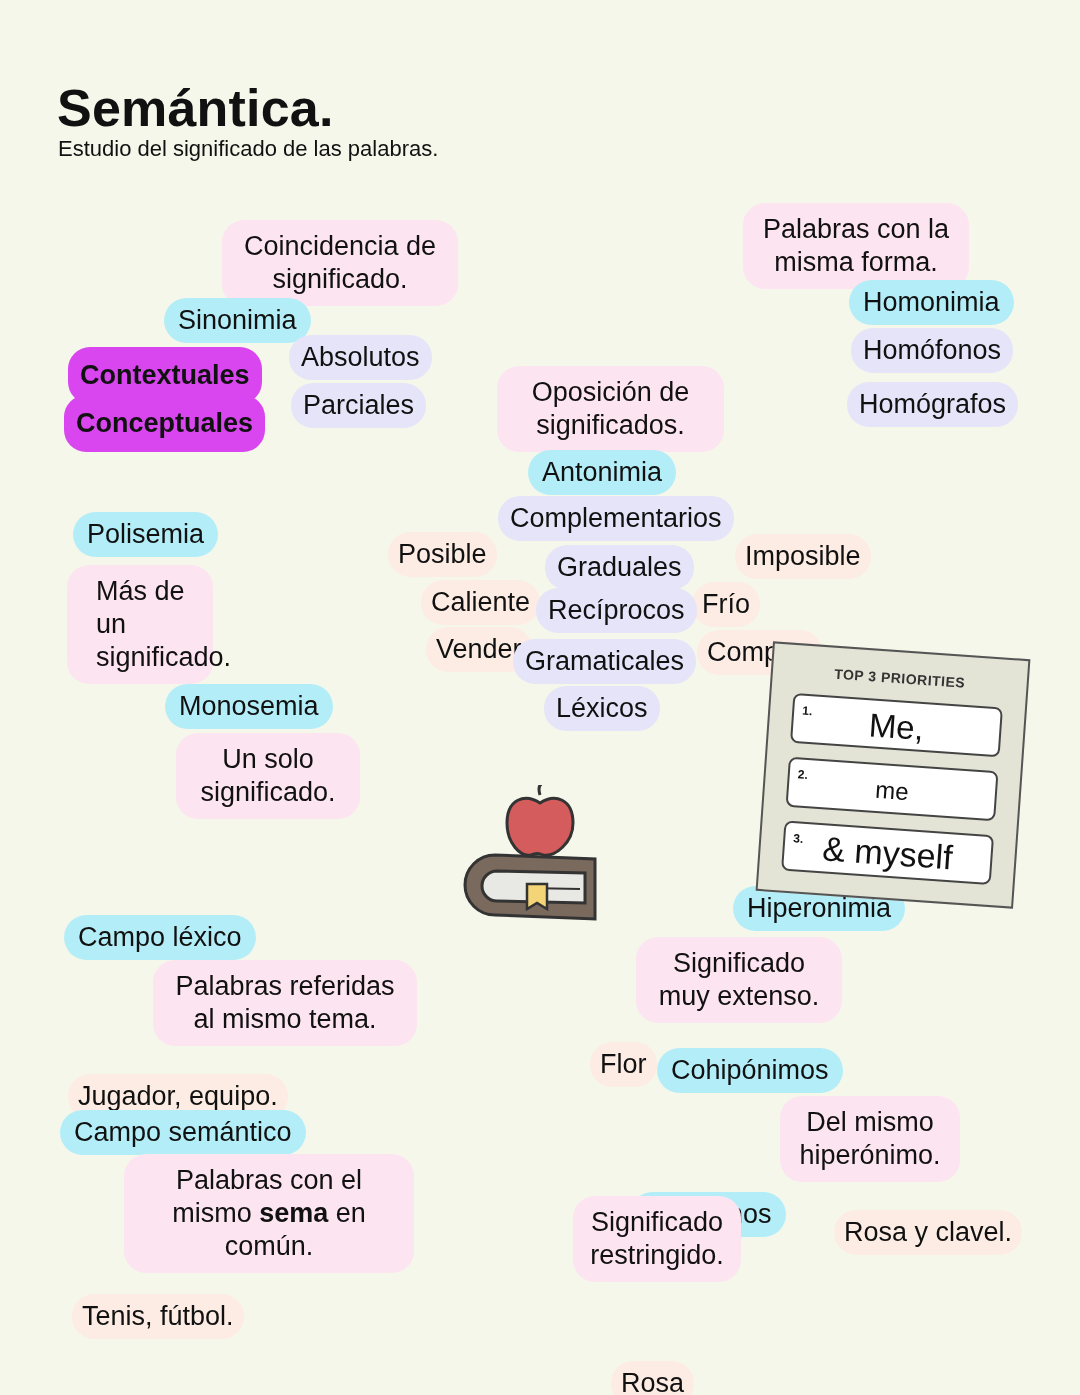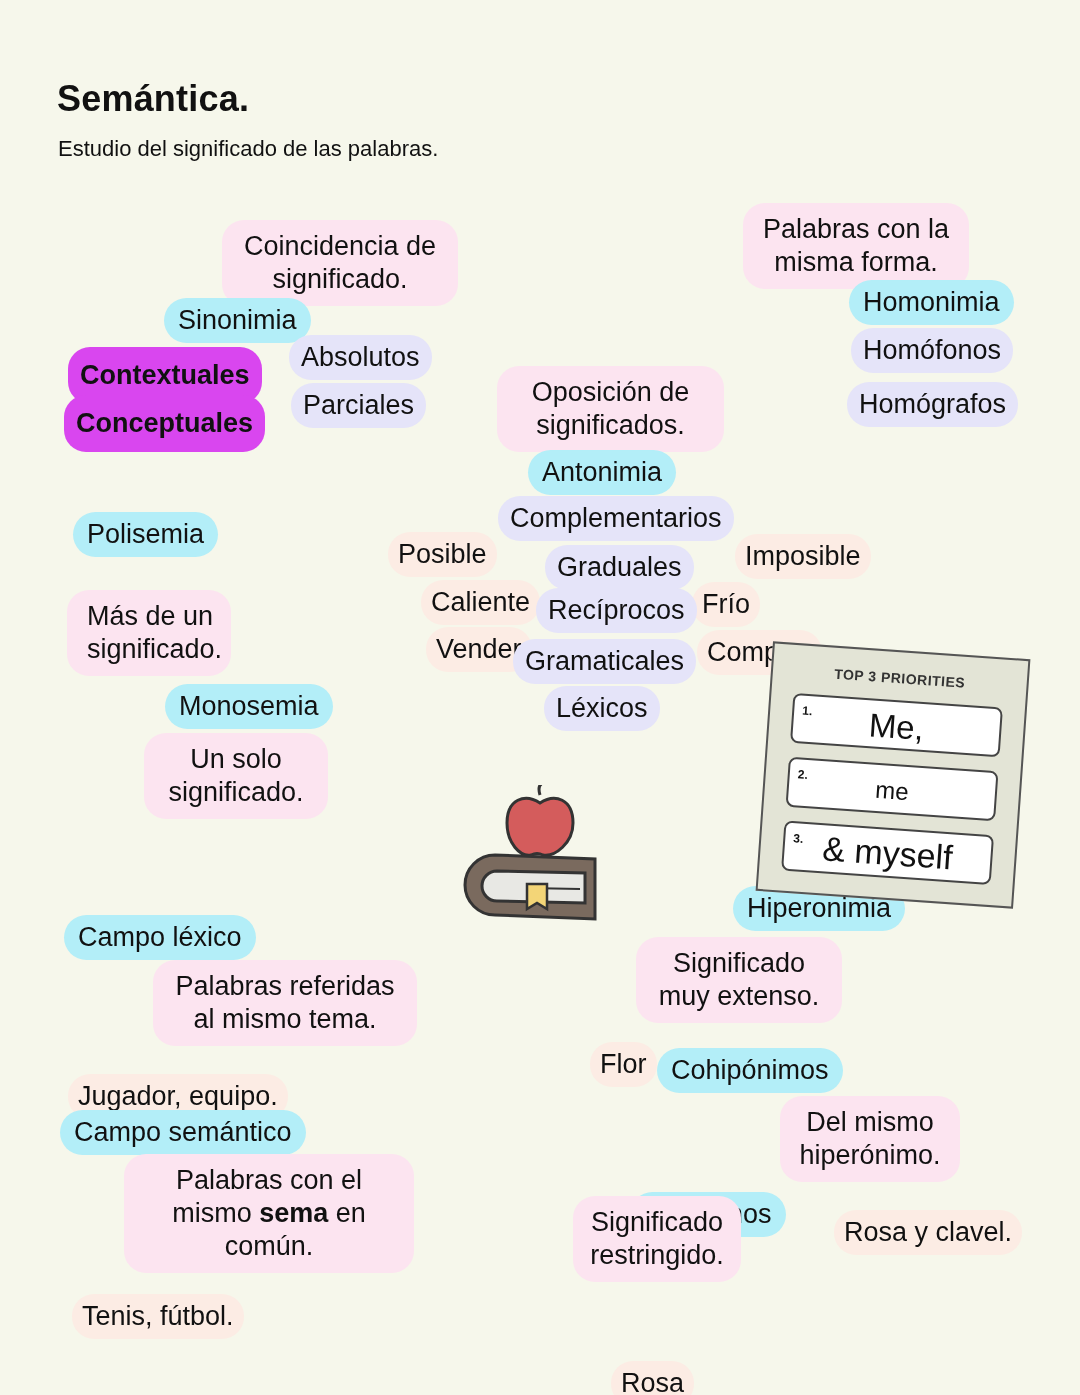--- a/index.html
+++ b/index.html
@@ -1,20 +1,20 @@
 <!DOCTYPE html>
 <html><head>
 <meta charset="utf-8">
 <style>
   html, body { margin:0; padding:0; }
   body {
     width:1080px; height:1395px; background:#f6f7eb; position:relative; overflow:hidden;
     font-family:"Liberation Sans", "DejaVu Sans", sans-serif; color:#111;
   }
-  .title { position:absolute; left:57px; top:78px; font-size:36px; font-weight:bold; margin:0; letter-spacing:0.2px; }
+  .title { position:absolute; left:57px; top:78px; font-size:52px; font-weight:bold; margin:0; letter-spacing:0.2px; }
   .subtitle { position:absolute; left:58px; top:136px; font-size:22px; }
   .chip {
     position:absolute; font-size:27px; line-height:33px; text-align:center;
     border-radius:22px; white-space:nowrap; box-sizing:border-box;
   }
   .pink { background:#fce4f0; padding:10px 16px; }
   .cyan { background:#b3eef8; padding:6px 14px; border-radius:24px; }
   .lcyan { background:#d946ef; padding:12px 12px;font-weight:bold; }
   .lav { background:#e5e4f9; padding:6px 12px; }
   .peach { background:#fcece4; padding:6px 10px;margin-top:36px; }
@@ -63,24 +63,24 @@
 <div class="chip peach" style="left:692px;top:546px;">Frío</div>
 
 <div class="chip peach" style="left:426px;top:591px;">Vender</div>
 <div class="chip lav" style="left:536px;top:588px;">Recíprocos</div>
 <div class="chip peach" style="left:697px;top:594px;">Comprar</div>
 
 <div class="chip lav" style="left:513px;top:639px;">Gramaticales</div>
 <div class="chip lav" style="left:544px;top:686px;">Léxicos</div>
 
 <div class="chip cyan" style="left:73px;top:512px;">Polisemia</div>
-<div class="chip pink multi" style="left:67px;top:565px;width:164px;text-align:left;padding-left:20px;margin-top:25px;">Más de un significado.</div>
+<div class="chip pink multi" style="left:67px;top:565px;width:146px;text-align:left;padding-left:29px;">Más de un significado.</div>
 
 <div class="chip cyan" style="left:165px;top:684px;">Monosemia</div>
-<div class="chip pink multi" style="left:144px;top:733px;width:184px;">Un solo significado.</div>
+<div class="chip pink multi" style="left:176px;top:733px;width:184px;">Un solo significado.</div>
 
 <div class="chip cyan" style="left:64px;top:915px;">Campo léxico</div>
 <div class="chip pink multi" style="left:153px;top:960px;width:264px;">Palabras referidas al mismo tema.</div>
 <div class="chip peach" style="left:68px;top:1038px;">Jugador, equipo.</div>
 
 <div class="chip cyan" style="left:60px;top:1110px;">Campo semántico</div>
 <div class="chip pink multi" style="left:124px;top:1154px;width:290px;">
   <span>Palabras con el mismo </span><b>sema</b><span> en común.</span>
 </div>
 <div class="chip peach" style="left:72px;top:1258px;">Tenis, fútbol.</div>

